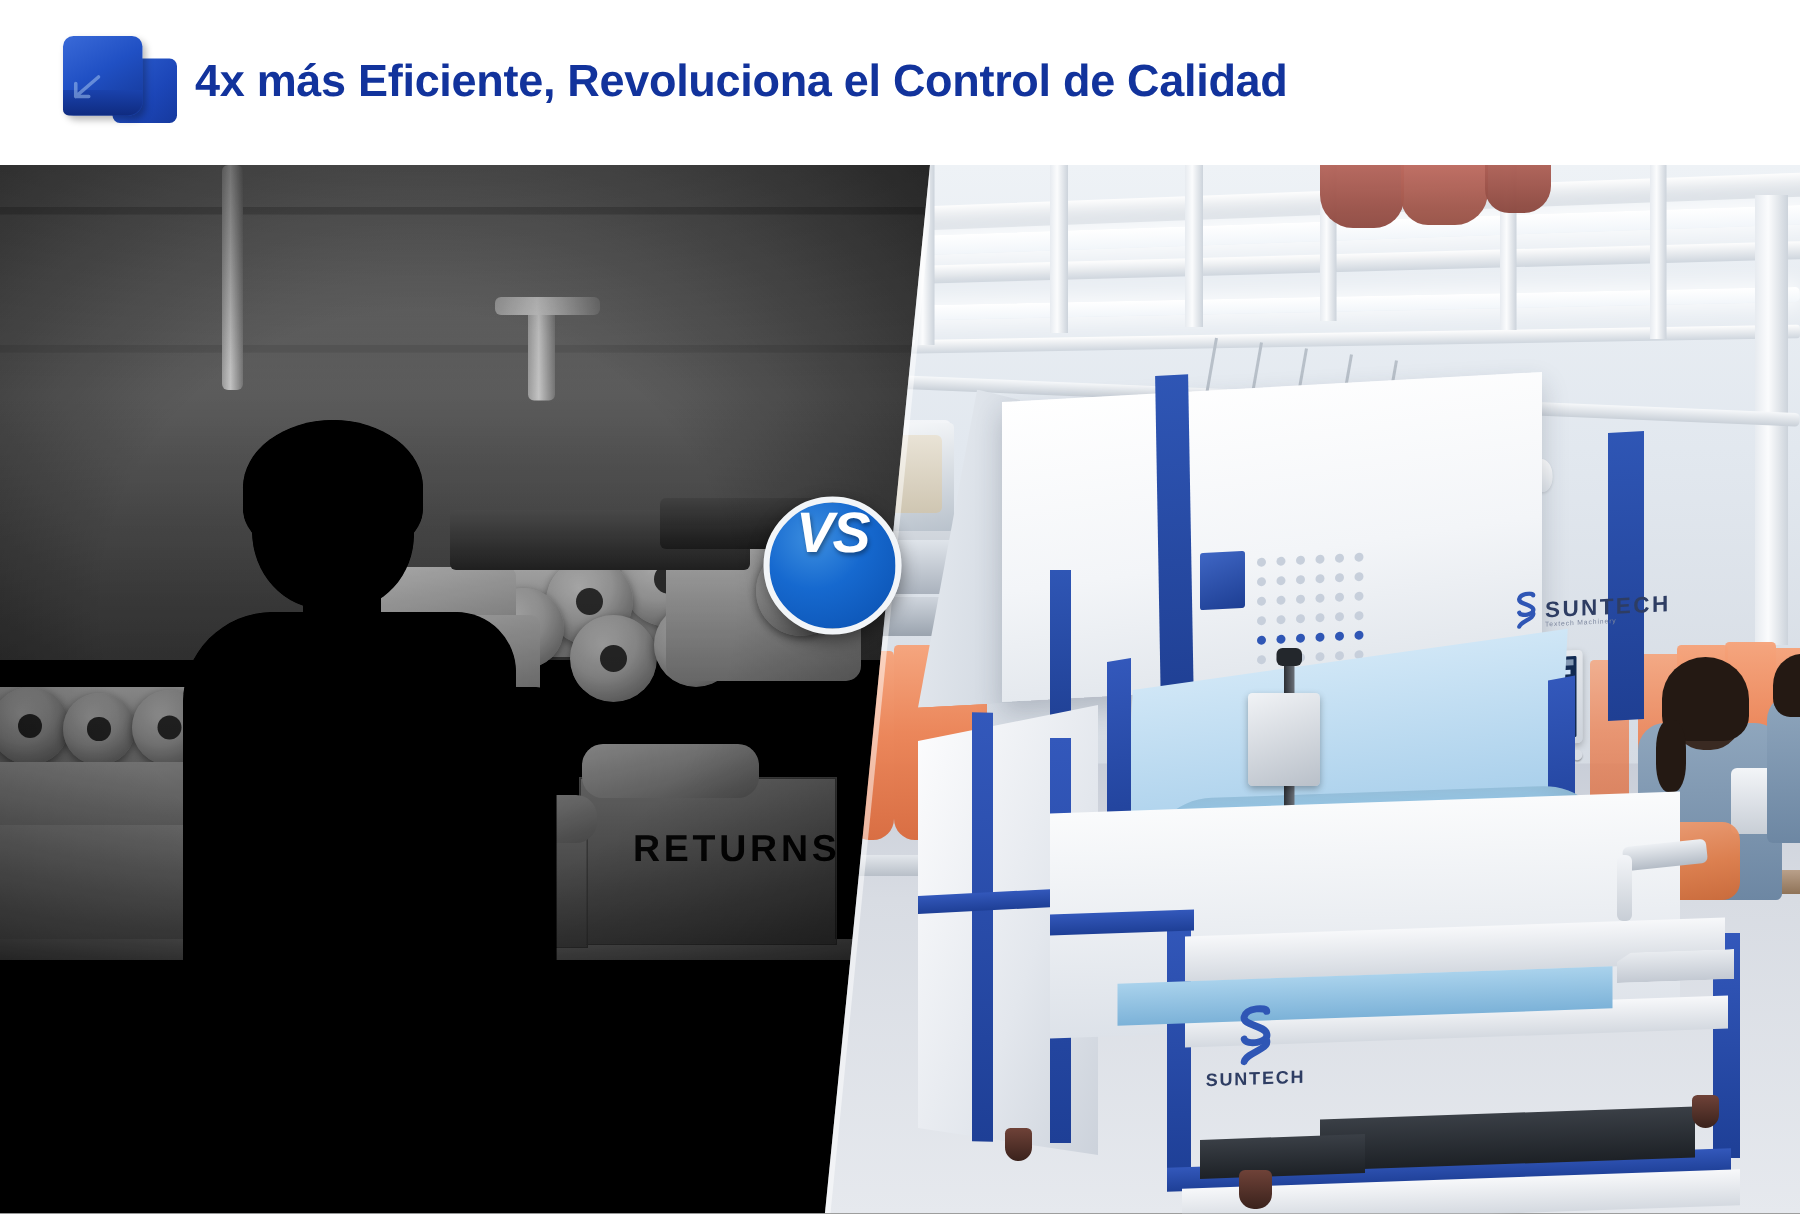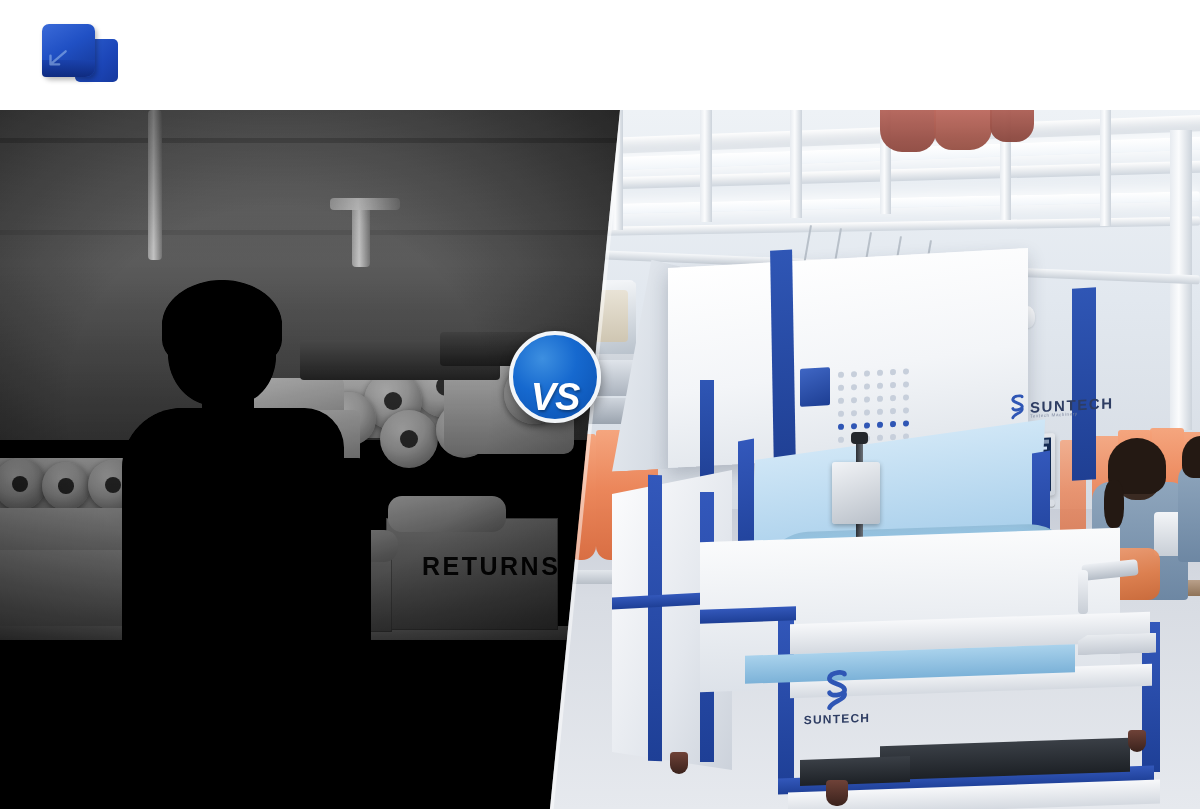--- a/index.html
+++ b/index.html
@@ -335,40 +335,41 @@
     pointer-events:none;
   }
 
   
   .vs-badge {
     position:absolute; left:509px; top:221px; width:92px; height:92px;
     border-radius:50%;
     background:radial-gradient(circle at 35% 28%, #3d8fe0 0%, #1669cf 42%, #0a4fae 100%);
     border:4px solid #f2f5f8;
     box-shadow:0 4px 12px rgba(0,0,0,.45);
-    display:flex; align-items:flex-end; justify-content:center;
+    display:flex; align-items:flex-start; justify-content:center;
   }
   .vs-text {
     color:#ffffff; font-size:38px; font-weight:bold; font-style:italic;
     letter-spacing:-1px; text-shadow:1px 2px 3px rgba(0,0,0,.35);
     font-family:"Liberation Sans", sans-serif;
   }
 </style>
 </head>
 <body>
 
 <div class="header">
   <div class="logo-mark">
     <div class="logo-sq-back"></div>
     <div class="logo-sq-front"></div>
     <div class="logo-fold"></div>
     <svg class="logo-arrow" viewBox="0 0 24 24">
       <path d="M20 4 L6 16 M6 16 L6 8 M6 16 L14 16" stroke="#9fc0ef" stroke-width="2.2" fill="none" stroke-linecap="round"></path>
     </svg>
   </div>
+  <div class="header-title">4x más Eficiente, Revoluciona el Control de Calidad</div>
 </div>
 
 <div class="stage">
 
   <div class="scene-ai">
     <div class="ai-wallbg"></div>
     <div class="ai-floor"></div>
 
     <div class="beam" style="left:520px;top:18px;width:690px;height:16px;transform:rotate(-2.2deg);"></div>
     <div class="beam" style="left:530px;top:60px;width:680px;height:12px;transform:rotate(-1.6deg);"></div>

